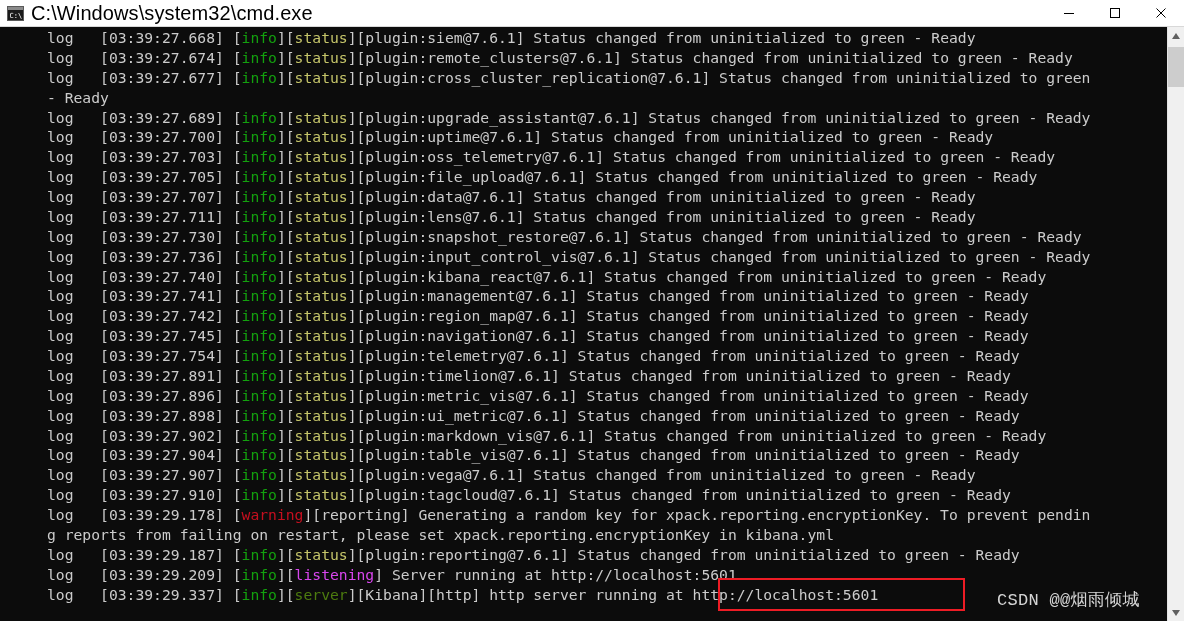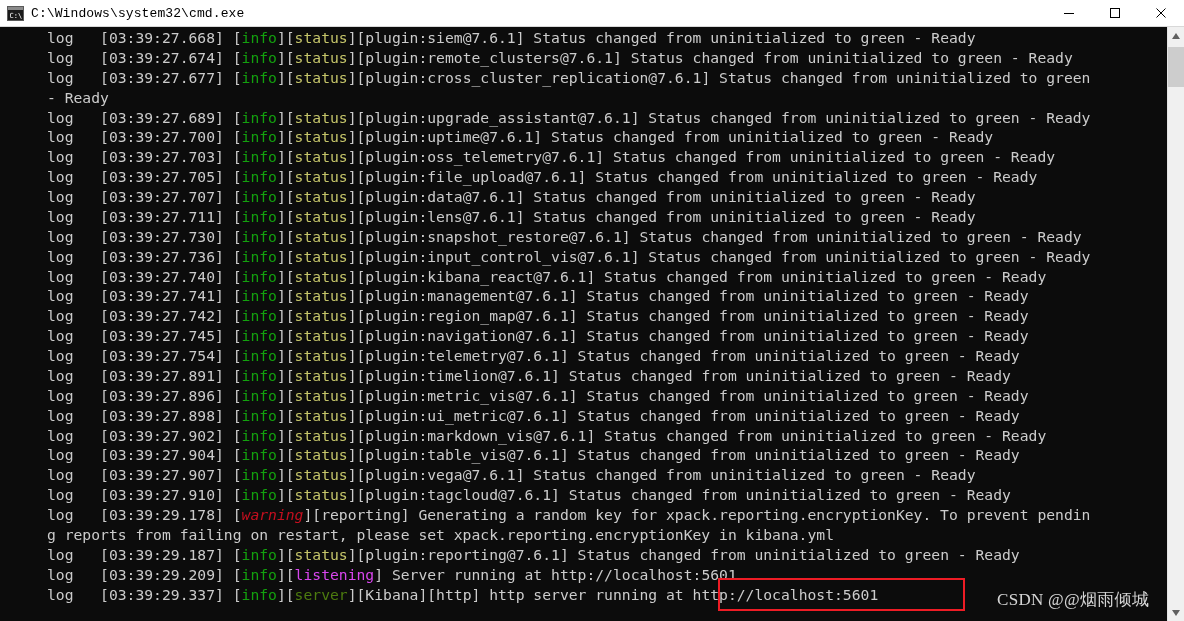--- a/index.html
+++ b/index.html
@@ -37,22 +37,22 @@
   }
   .titlebar-icon {
     width: 17px;
     height: 15px;
     margin-left: 7px;
     margin-right: 7px;
     flex: 0 0 auto;
     position: relative;
   }
   .titlebar-text {
-    font-family: Liberation Mono, monospace;
-    font-size: 13px;
+    font-family: Liberation Sans, sans-serif;
+    font-size: 20px;
     color: #000000;
     white-space: nowrap;
     letter-spacing: 0.1px;
   }
   .titlebar-spacer { flex: 1 1 auto; }
   .winbtn {
     width: 46px;
     height: 27px;
     display: flex;
     align-items: center;
@@ -82,21 +82,21 @@
     color: #cccccc;
     white-space: pre;
     letter-spacing: 0px;
   }
   .line { height: 19.88px; white-space: pre; }
 
   
   .t-default { color: #cccccc; }
   .t-info    { color: #13a10e; }
   .t-status  { color: #c5c56a; }
-  .t-warning { color: #c50f1f; font-style: italic; }
+  .t-warning { color: #c50f1f; }
   .t-listen  { color: #d946ef; }
   .t-server  { color: #4d7c0f; }
 
   
   .scrollbar {
     position: absolute;
     top: 27px;
     right: 0;
     width: 17px;
     height: 594px;
@@ -135,21 +135,21 @@
     border: 2px solid #ee1c25;
     box-sizing: border-box;
     background: transparent;
   }
 
   
   .watermark {
     position: absolute;
     left: 997px;
     top: 588px;
-    font-family: Liberation Serif, serif;
+    font-family: Liberation Mono, monospace;
     font-size: 17px;
     color: #e6e6e6;
     opacity: 0.92;
     white-space: nowrap;
     letter-spacing: 0.3px;
   }
 </style>
 </head>
 <body>
 

